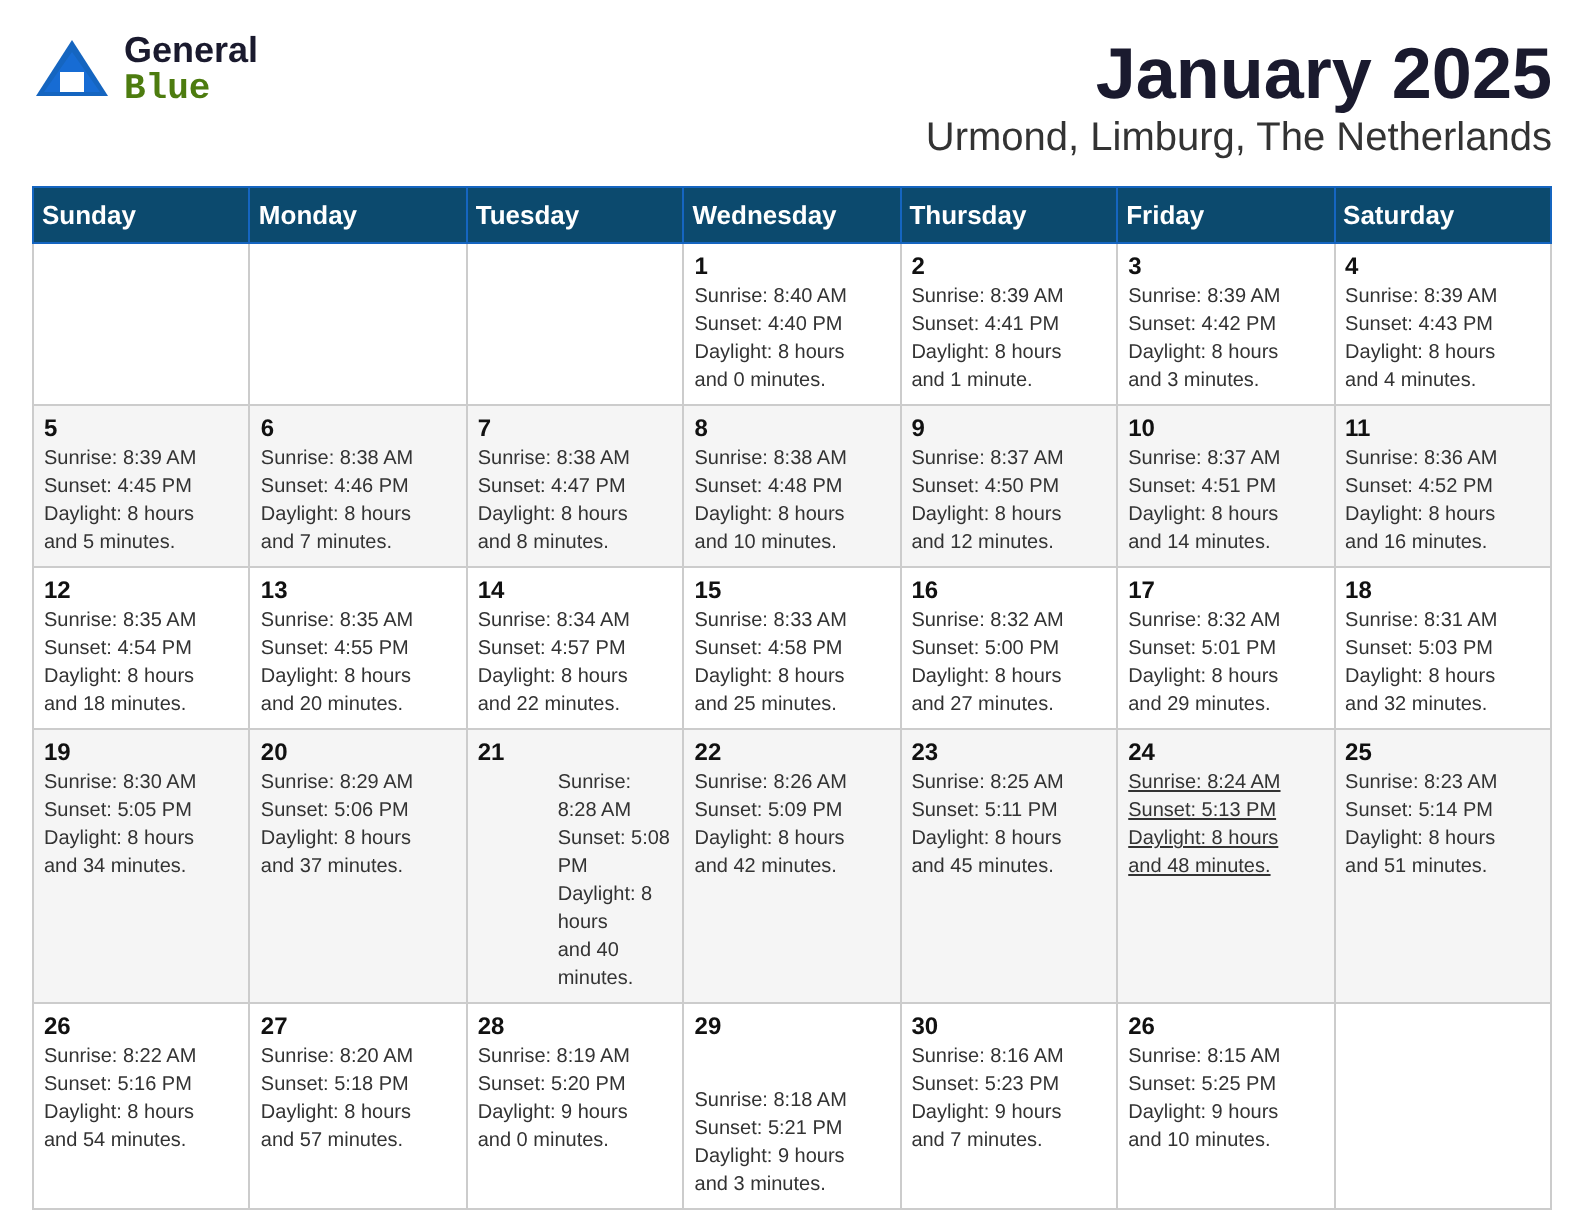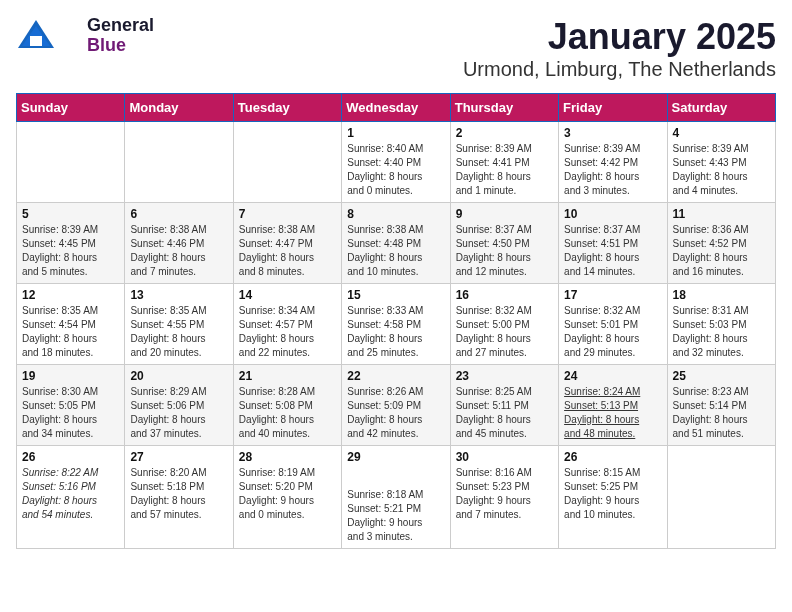--- a/index.html
+++ b/index.html
@@ -18,31 +18,31 @@
     }
     .logo {
       display: flex;
       align-items: center;
       gap: 6px;
     }
     .logo-text {
       display: flex;
       flex-direction: column;
       line-height: 1.1;
-      margin-left: 25px;
     }
     .logo-general {
       font-size: 18px;
       font-weight: bold;
       color: #1a1a2e;
     }
     .logo-blue {
       font-size: 18px;
       font-weight: bold;
-      color: #701a75;
+      color: #4d7c0f;
+      font-family: Liberation Mono, monospace;
     }
     .logo-icon {
       width: 40px;
       height: 35px;
     }
     .title-block {
       text-align: right;
     }
     .month-title {
       font-size: 36px;
@@ -52,21 +52,21 @@
     .location-title {
       font-size: 20px;
       color: #333;
     }
     .calendar {
       width: 100%;
       border-collapse: collapse;
       border: 1px solid #ccc;
     }
     .calendar th {
-      background: #be185d;
+      background: #0c4a6e;
       color: #fff;
       font-size: 13px;
       font-weight: bold;
       padding: 6px 4px;
       text-align: left;
       border: 1px solid #1565c0;
     }
     .calendar td {
       vertical-align: top;
       border: 1px solid #ccc;
@@ -274,21 +274,21 @@
         </td>
         <td>
           <div class="day-num">20</div>
           <div class="day-info" style="white-space: pre-line;">Sunrise: 8:29 AM
 Sunset: 5:06 PM
 Daylight: 8 hours
 and 37 minutes.</div>
         </td>
         <td>
           <div class="day-num">21</div>
-          <div class="day-info" style="white-space: pre-line;">Sunrise: 8:28 AM
+          <div class="day-info" style="white-space: pre-line; margin-left: 40px;">Sunrise: 8:28 AM
 Sunset: 5:08 PM
 Daylight: 8 hours
 and 40 minutes.</div>
         </td>
         <td>
           <div class="day-num">22</div>
           <div class="day-info" style="white-space: pre-line;">Sunrise: 8:26 AM
 Sunset: 5:09 PM
 Daylight: 8 hours
 and 42 minutes.</div>
@@ -311,21 +311,21 @@
           <div class="day-num">25</div>
           <div class="day-info" style="white-space: pre-line;">Sunrise: 8:23 AM
 Sunset: 5:14 PM
 Daylight: 8 hours
 and 51 minutes.</div>
         </td>
       </tr>
       <tr>
         <td>
           <div class="day-num">26</div>
-          <div class="day-info" style="white-space: pre-line; font-style: italic;">Sunrise: 8:22 AM
+          <div class="day-info" style="white-space: pre-line;">Sunrise: 8:22 AM
 Sunset: 5:16 PM
 Daylight: 8 hours
 and 54 minutes.</div>
         </td>
         <td>
           <div class="day-num">27</div>
           <div class="day-info" style="white-space: pre-line;">Sunrise: 8:20 AM
 Sunset: 5:18 PM
 Daylight: 8 hours
 and 57 minutes.</div>

